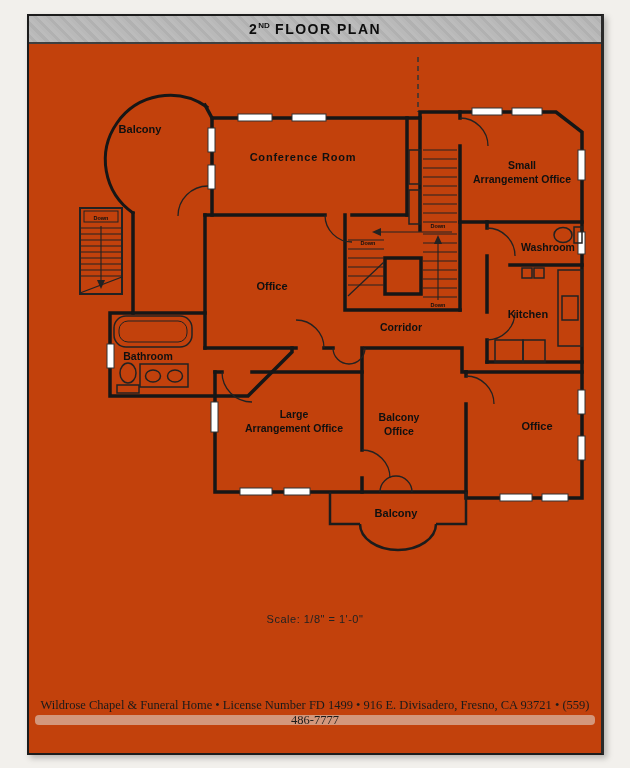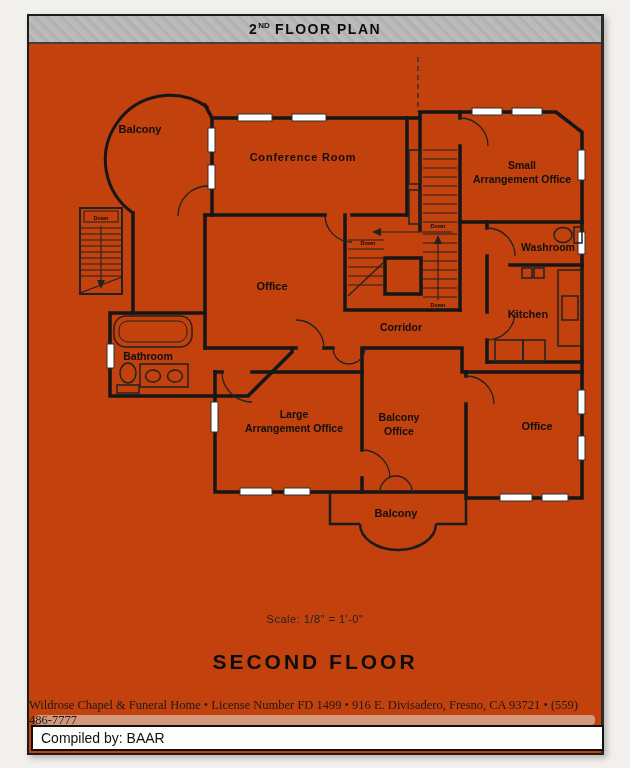--- a/index.html
+++ b/index.html
@@ -27,21 +27,21 @@
   }
   .floor-title{
     position:absolute;left:0;top:634px;width:100%;text-align:center;
     font-size:21px;font-weight:bold;color:#0d0d0d;letter-spacing:3px;
   }
   .smudge{
     position:absolute;left:6px;top:699px;width:560px;height:10px;
     background:#e2ded8;opacity:.55;border-radius:4px;
   }
   .footer-line{
-    position:absolute;left:0;top:682px;width:100%;
+    position:absolute;left:0;top:682px;width:100%;text-align:center;
     font-family:"Liberation Serif",serif;font-size:12.5px;color:#1a1a1a;
   }
   .compiled-bar{
     position:absolute;left:2px;bottom:2px;width:561px;height:22px;
     border:2px solid #111;background:#fdfdfb;
     display:flex;align-items:center;
     font-size:14px;color:#111;padding-left:8px;
   }
   svg text{font-family:"Liberation Sans",sans-serif;font-weight:bold;fill:#101010;}
   .room-label{font-size:11px;}
@@ -184,23 +184,19 @@
     <g text-anchor="middle">
       <text x="101" y="220" class="down-label">Down</text>
       <text x="368" y="245" class="down-label">Down</text>
       <text x="438" y="307" class="down-label">Down</text>
       <text x="438" y="228" class="down-label">Down</text>
     </g>
   </svg>
 
   <div class="scale-line">Scale:  1/8" = 1'-0"</div>
 
-  <div class="floor-title">SECOND  FLOOR</div>
 
   <div class="smudge"></div>
 
   <div class="footer-line">Wildrose Chapel &amp; Funeral Home  •  License Number FD 1499  •  916 E. Divisadero, Fresno, CA  93721  •  (559) 486-7777</div>
 
-  <div class="compiled-bar">
-    <span>Compiled by:  BAAR</span>
-  </div>
 
 </div>
 
 </body></html>

